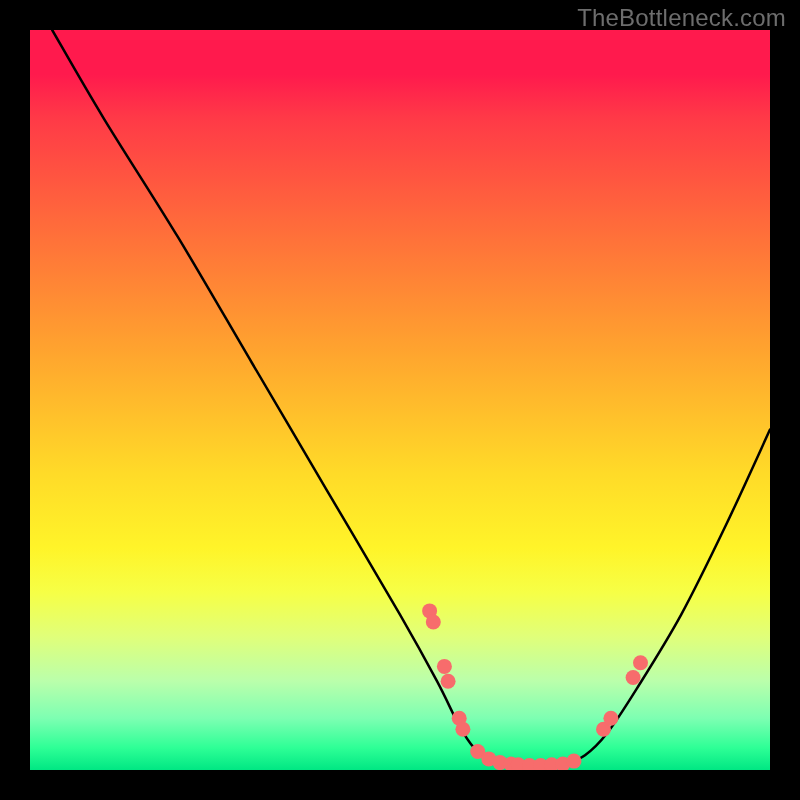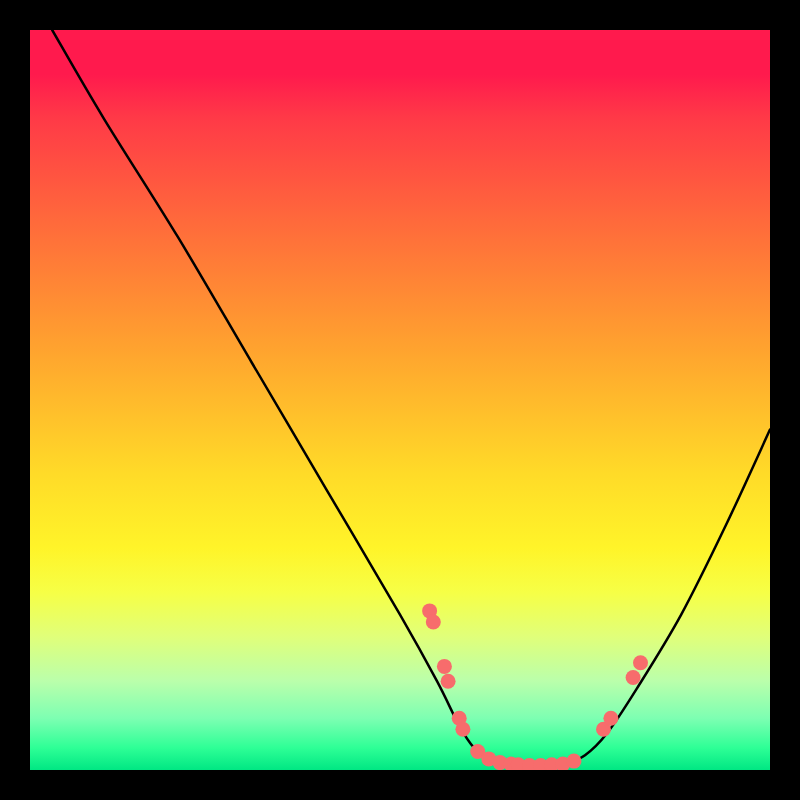--- a/index.html
+++ b/index.html
@@ -61,20 +61,21 @@
     inset: 0;
     width: 100%;
     height: 100%;
     z-index: 2;
   }
 </style>
 </head>
 <body>
 <div class="wrap">
 
+  <div class="watermark">TheBottleneck.com</div>
 
   <div class="plot-area">
     <div class="gradient"></div>
     <svg class="curve" viewBox="0 0 740 740" preserveAspectRatio="none">
       <path id="curve-path" fill="none" stroke="#000000" stroke-width="2.5" stroke-linecap="round" d="M 22.20 0.00 C 30.83 14.80, 53.03 54.27, 74.00 88.80 C 94.97 123.33, 123.33 166.50, 148.00 207.20 C 172.67 247.90, 197.33 291.07, 222.00 333.00 C 246.67 374.93, 271.33 416.87, 296.00 458.80 C 320.67 500.73, 351.50 552.53, 370.00 584.60 C 388.50 616.67, 397.13 632.70, 407.00 651.20 C 416.87 669.70, 423.03 684.50, 429.20 695.60 C 435.37 706.70, 439.07 712.25, 444.00 717.80 C 448.93 723.35, 452.63 726.06, 458.80 728.90 C 464.97 731.74, 473.60 733.46, 481.00 734.82 C 488.40 736.18, 497.03 736.67, 503.20 737.04 C 509.37 737.41, 513.07 737.41, 518.00 737.04 C 522.93 736.67, 526.63 736.79, 532.80 734.82 C 538.97 732.85, 547.60 730.50, 555.00 725.20 C 562.40 719.90, 568.57 714.10, 577.20 703.00 C 585.83 691.90, 594.47 678.33, 606.80 658.60 C 619.13 638.87, 636.40 611.73, 651.20 584.60 C 666.00 557.47, 680.80 526.63, 695.60 495.80 C 710.40 464.97, 732.60 415.63, 740.00 399.60"></path>
       <g id="dots">
           <circle cx="399.60" cy="580.90" r="7.5" fill="#f76c6c" stroke="#e05757" stroke-width="0"></circle>
           <circle cx="403.30" cy="592.00" r="7.5" fill="#f76c6c" stroke="#e05757" stroke-width="0"></circle>
           <circle cx="414.40" cy="636.40" r="7.5" fill="#f76c6c" stroke="#e05757" stroke-width="0"></circle>
           <circle cx="418.10" cy="651.20" r="7.5" fill="#f76c6c" stroke="#e05757" stroke-width="0"></circle>

